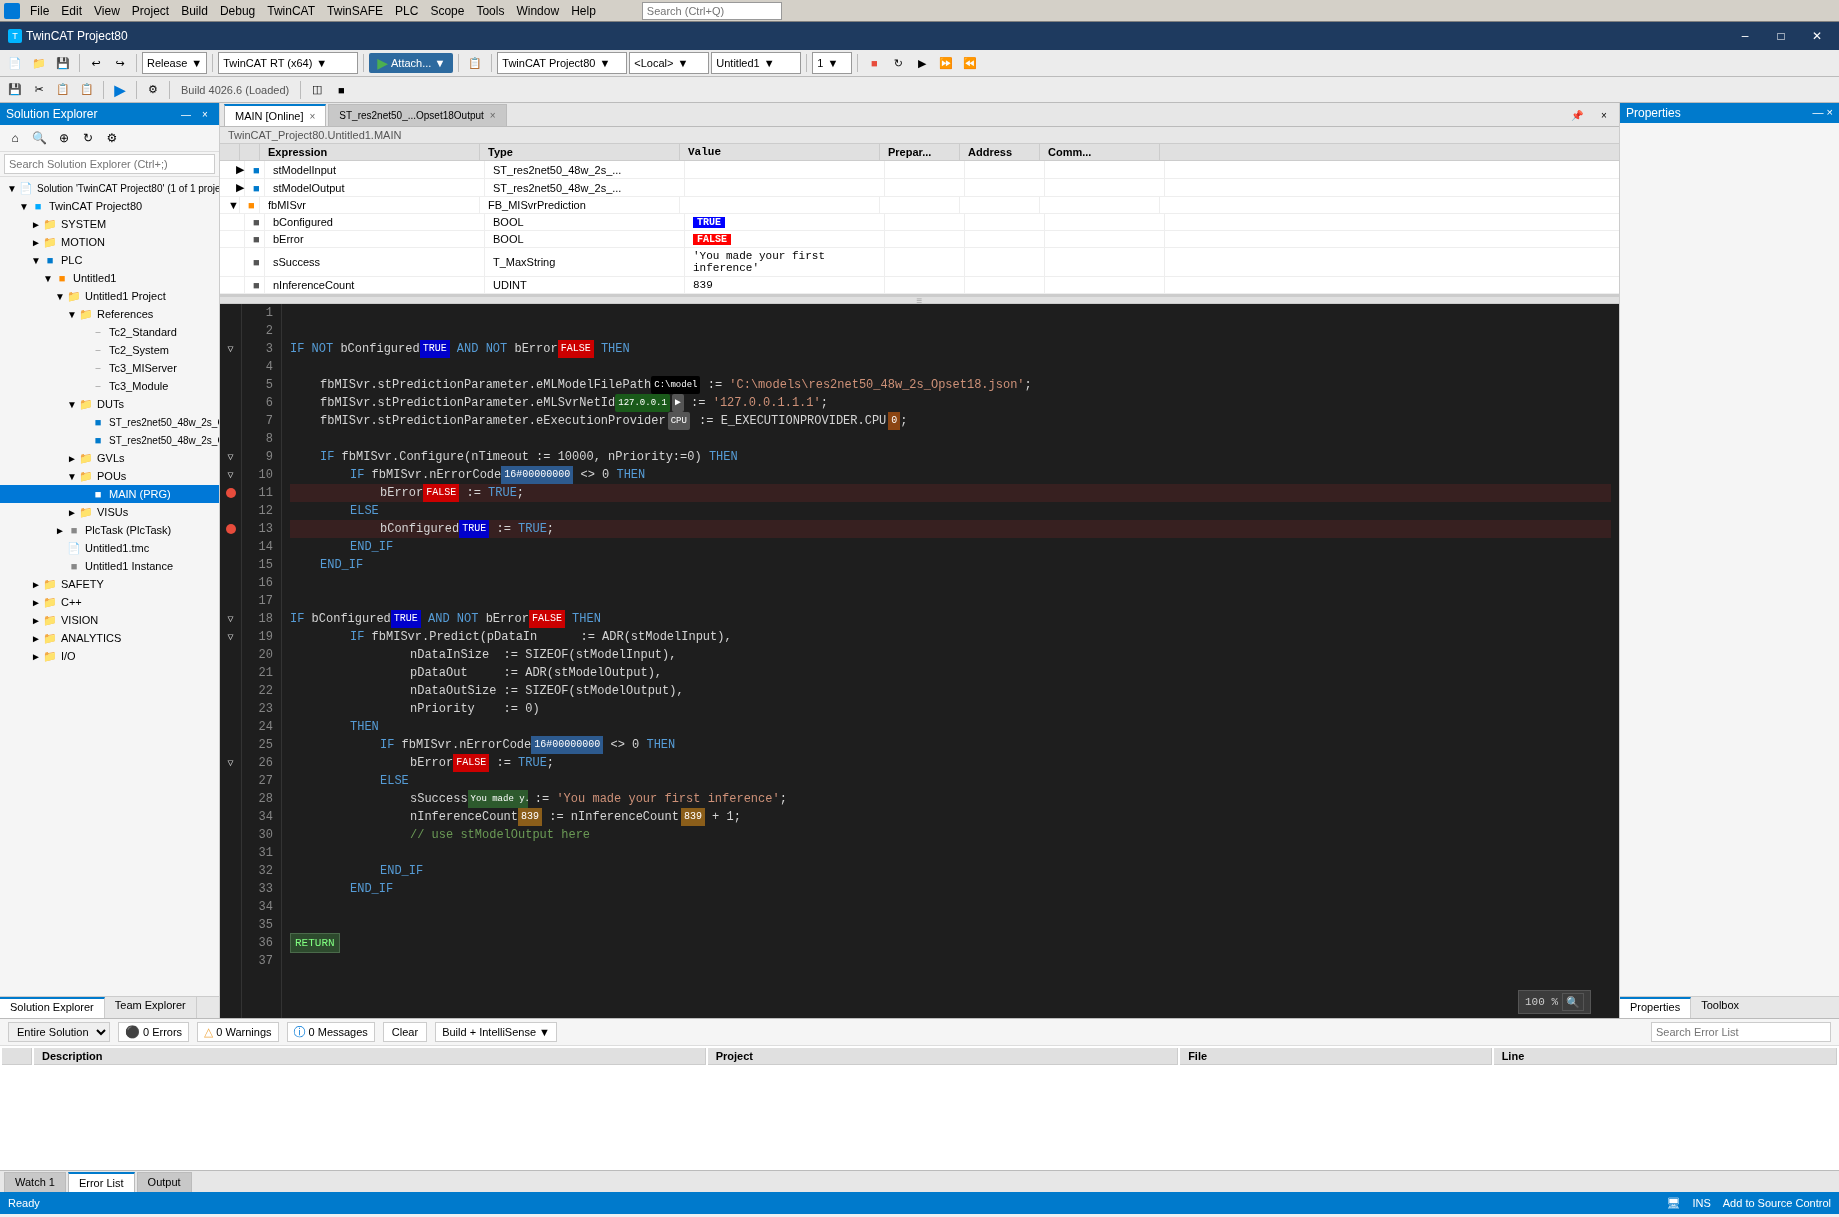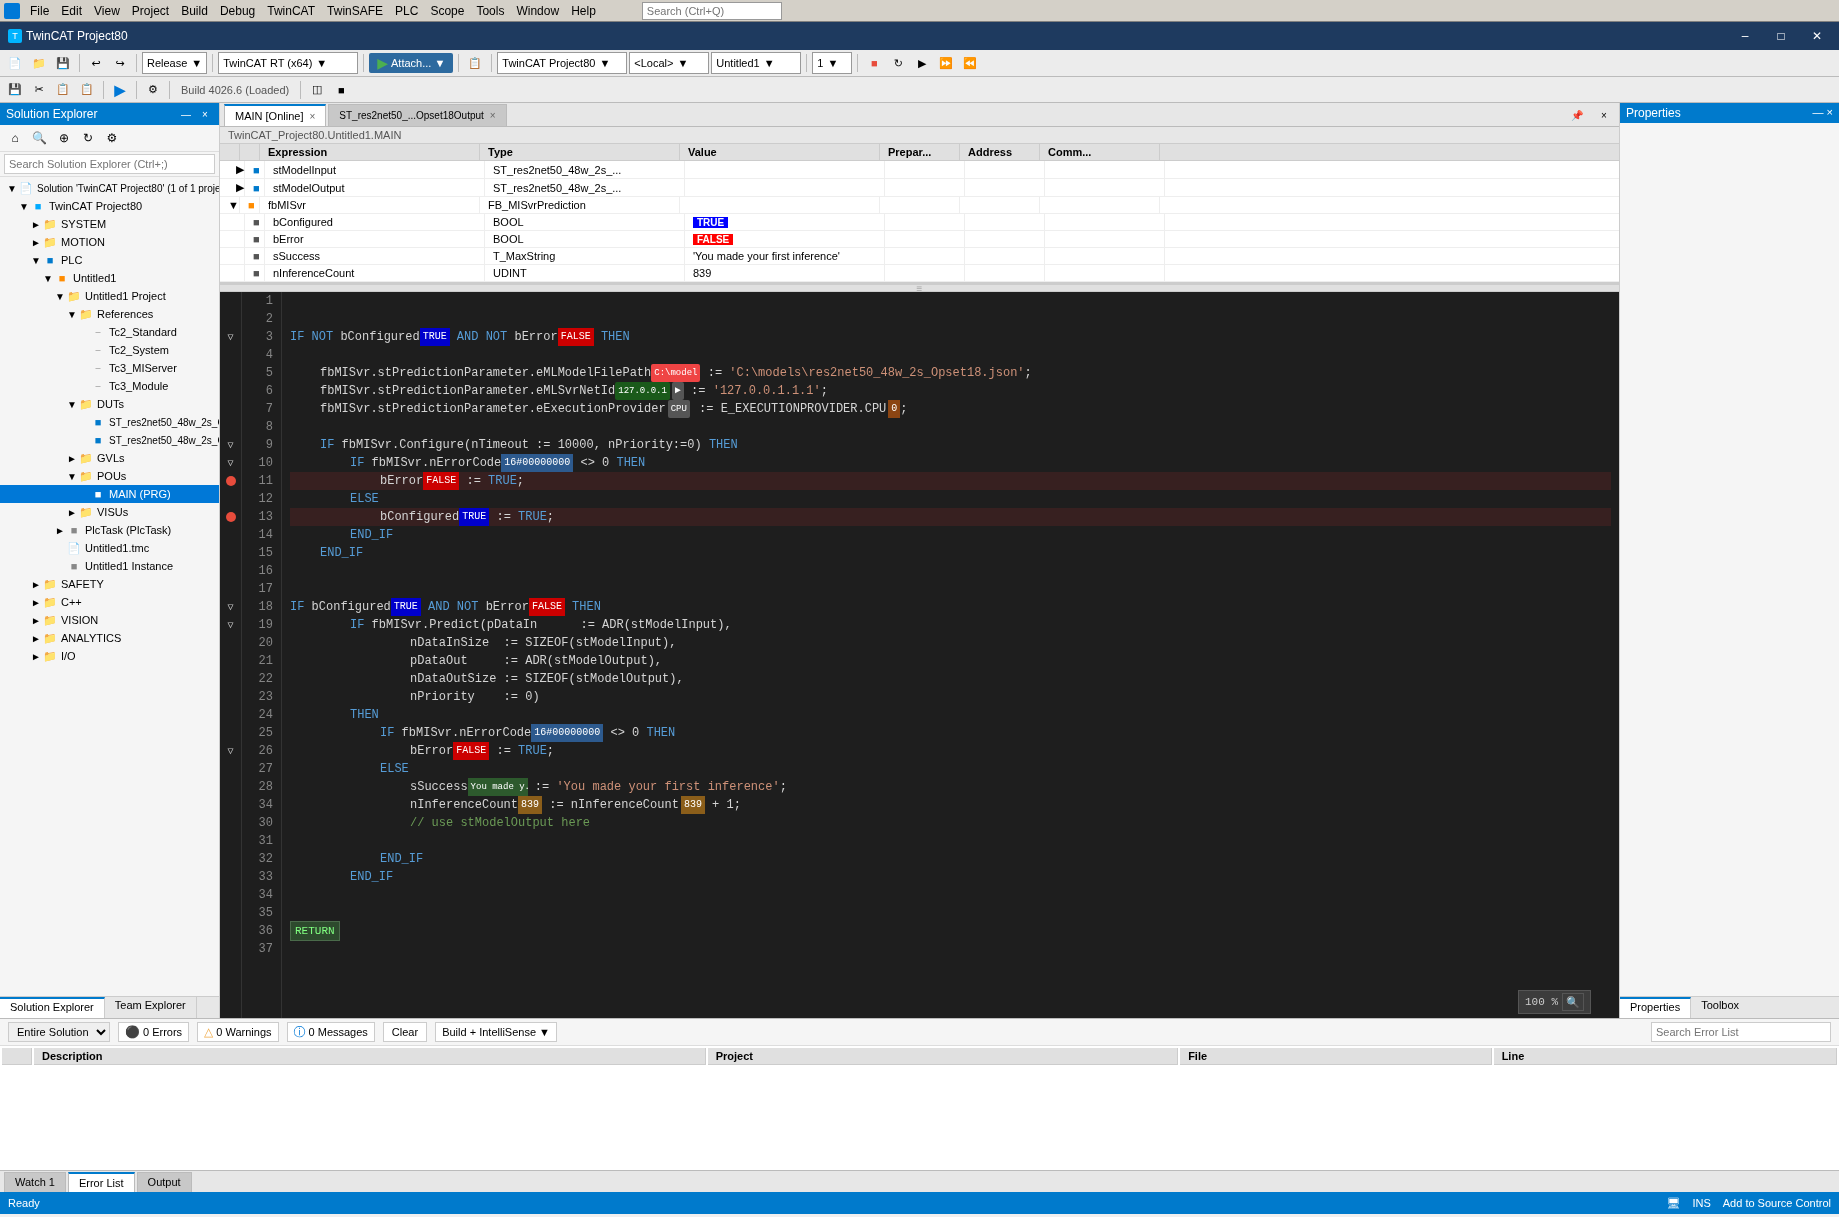--- a/index.html
+++ b/index.html
@@ -47,21 +47,21 @@
     .editor-path { background: #e7e7e7; padding: 2px 8px; font-size: 11px; color: #555; border-bottom: 1px solid #ccc; }
     
     
     .var-grid { border-bottom: 2px solid #ccc; background: #fff; }
     .var-grid-header { display: flex; background: #e0e0e0; border-bottom: 1px solid #ccc; }
     .var-grid-header .col { padding: 2px 8px; font-size: 11px; border-right: 1px solid #ccc; font-weight: 600; flex-shrink: 0; }
     .var-grid-row { display: flex; border-bottom: 1px solid #eee; }
     .var-grid-row .col { padding: 2px 8px; font-size: 11px; border-right: 1px solid #eee; flex-shrink: 0; display: flex; align-items: center; gap: 4px; }
     .col-expr { width: 220px; }
     .col-type { width: 200px; }
-    .col-val { width: 200px; }
+    .col-val { width: 200px; font-family: Liberation Mono, monospace; }
     .col-prep { width: 80px; }
     .col-addr { width: 80px; }
     .col-comm { width: 120px; }
     .val-true { background: #0000ff; color: #fff; padding: 0 4px; font-size: 10px; font-weight: bold; }
     .val-false { background: #ff0000; color: #fff; padding: 0 4px; font-size: 10px; font-weight: bold; }
     
     
     .code-editor { flex: 1; overflow: auto; background: #1e1e1e; font-family: 'Consolas', 'Courier New', monospace; font-size: 12px; position: relative; display: flex; }
     .line-numbers { width: 40px; background: #1e1e1e; color: #858585; text-align: right; padding: 0 8px 0 0; font-size: 12px; line-height: 18px; flex-shrink: 0; user-select: none; border-right: 1px solid #333; }
     .line-number { height: 18px; display: block; }
@@ -676,21 +676,21 @@
           <span class="kw-blue">IF NOT </span>
           <span>bConfigured</span><span class="inline-val-true">TRUE</span>
           <span class="kw-blue"> AND NOT </span>
           <span>bError</span><span class="inline-val-false">FALSE</span>
           <span class="kw-blue"> THEN</span>
         </div>
         <div class="code-line"></div>
         <div class="code-line">
           <span style="width:30px; display:inline-block;"></span>
           <span>fbMISvr.stPredictionParameter.eMLModelFilePath</span>
-          <span class="inline-val" style="background:#ef4444; font-size:9px; max-width:70px; overflow:hidden;">C:\model</span>
+          <span class="inline-val" style="background:#000000; font-size:9px; max-width:70px; overflow:hidden;">C:\model</span>
           <span> := </span>
           <span class="kw-orange">'C:\models\res2net50_48w_2s_Opset18.json'</span>
           <span>;</span>
         </div>
         <div class="code-line">
           <span style="width:30px; display:inline-block;"></span>
           <span>fbMISvr.stPredictionParameter.eMLSvrNetId</span>
           <span class="inline-val" style="background:#1a5a1a; font-size:9px;">127.0.0.1</span>
           <span class="inline-val" style="background:#555; font-size:10px; margin-left:2px;">►</span>
           <span> := </span>

